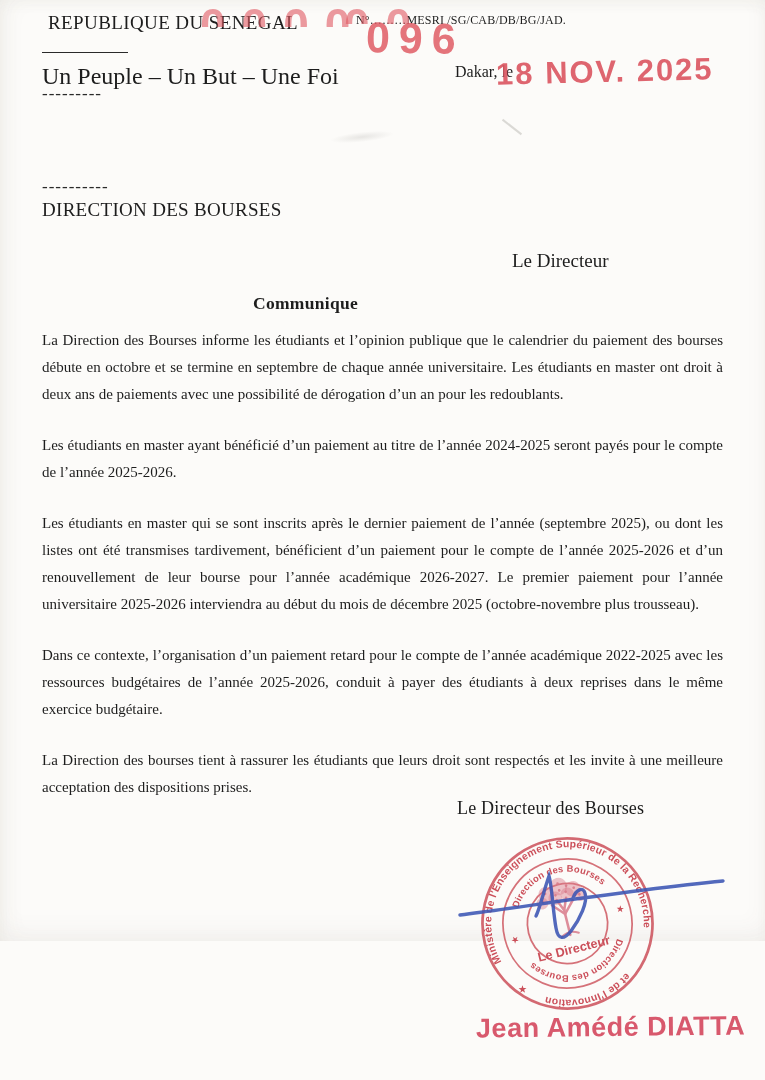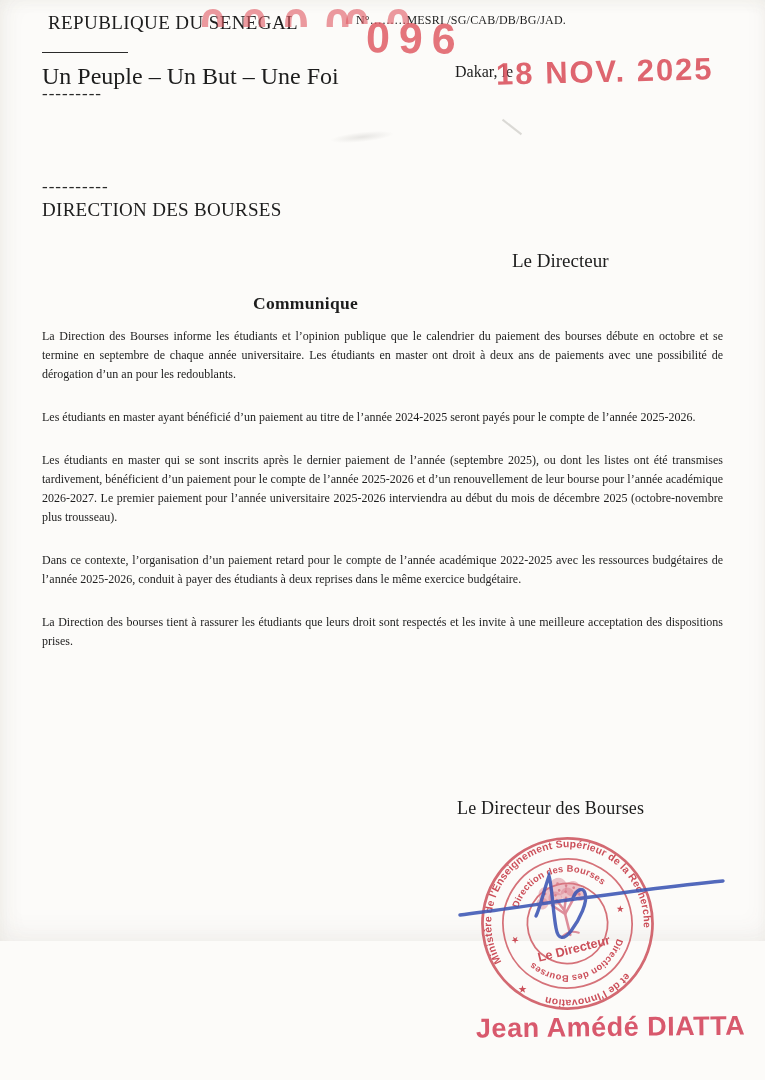--- a/index.html
+++ b/index.html
@@ -31,21 +31,21 @@
   
   .stamp-red{font-family:"Liberation Sans","DejaVu Sans",sans-serif;}
   .num-arcs{top:0;height:27px;overflow:hidden;}
   .num-arcs span{display:block;font-size:46px;font-weight:bold;color:rgba(225,92,101,.62);letter-spacing:16px;line-height:54px;transform:translateY(-2px);}
   .arcs-a{left:200px;width:240px;}
   .arcs-b{left:344px;width:110px;height:24px;}
   .num-digits{left:366px;top:14px;font-size:43px;font-weight:bold;color:rgba(222,85,95,.82);letter-spacing:9px;transform:rotate(1.2deg);}
   .date-stamp{left:496px;top:54px;font-size:31px;font-weight:bold;color:#dc5964;letter-spacing:2px;transform:rotate(-1.5deg);opacity:.92;}
   .name-stamp{left:476px;top:1012px;font-size:27px;font-weight:bold;color:#d8596d;letter-spacing:.5px;transform:rotate(-.6deg);}
   
-  .body-text{left:42px;top:327px;width:681px;font-size:12px;line-height:19px;text-align:justify;}
+  .body-text{left:42px;top:327px;width:681px;font-size:15px;line-height:27px;text-align:justify;}
   .body-text p{margin:0 0 24px 0;}
   .closing-title{left:457px;top:798px;font-size:18px;font-weight:normal;letter-spacing:.2px;}
   
   .seal{left:460px;top:816px;width:215px;height:215px;transform:rotate(-14deg);opacity:.88;}
   .sig{left:430px;top:850px;width:330px;height:115px;}
   .pencil-mark{left:500px;top:126px;width:24px;height:0;border-top:2px solid #c7c6c2;transform:rotate(38deg);opacity:.65;}
   .smudge{left:330px;top:132px;width:64px;height:10px;background:radial-gradient(closest-side,rgba(120,118,112,.16),rgba(120,118,112,0));transform:rotate(-6deg);}
 </style>
 </head>
 <body>

